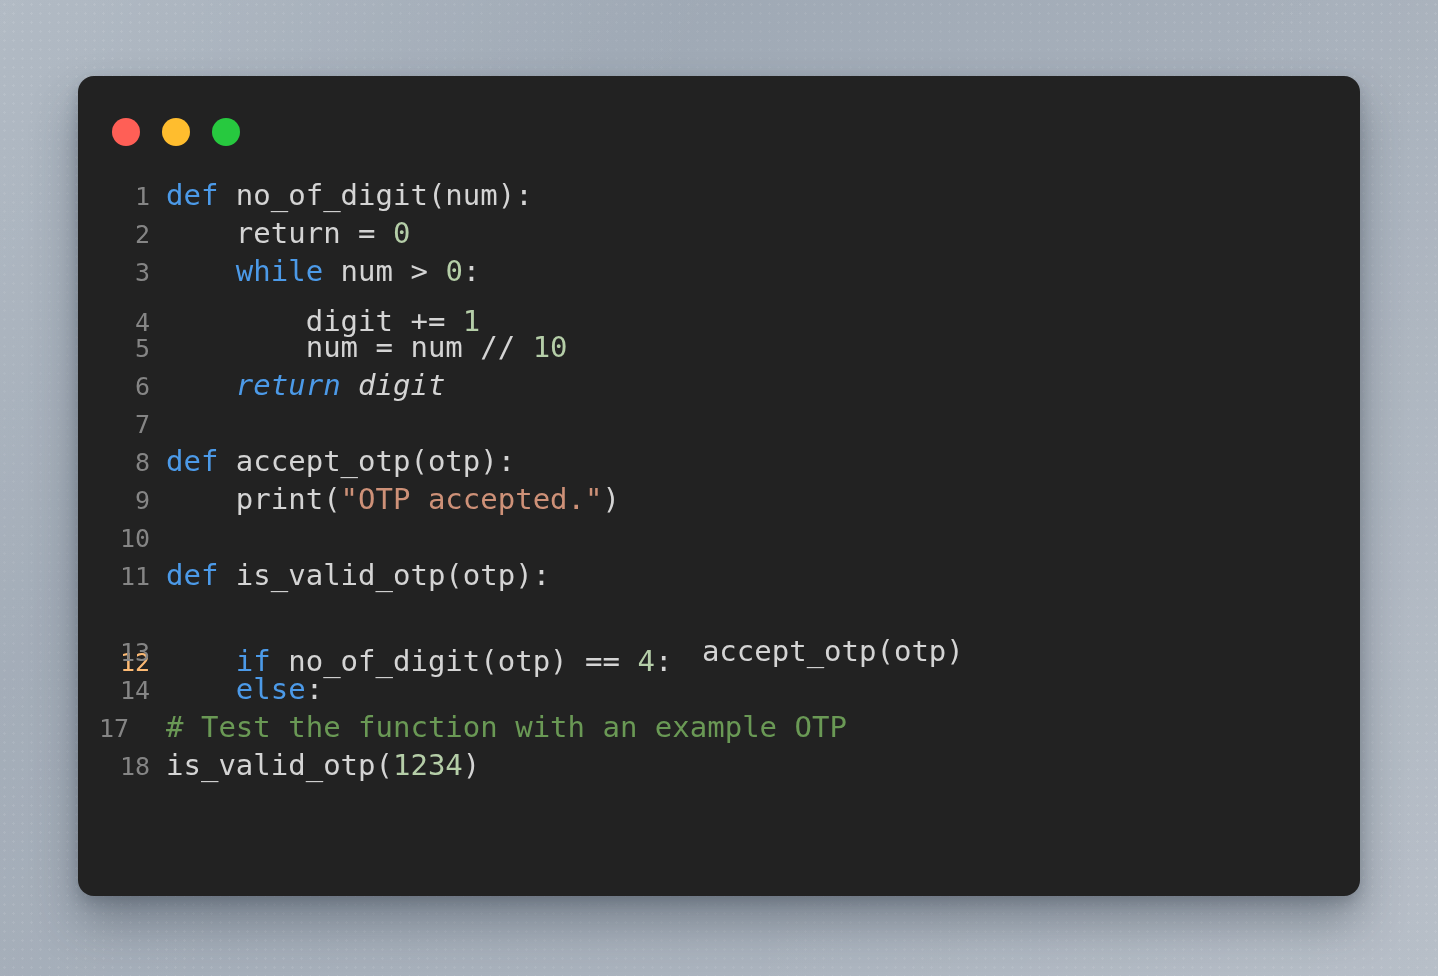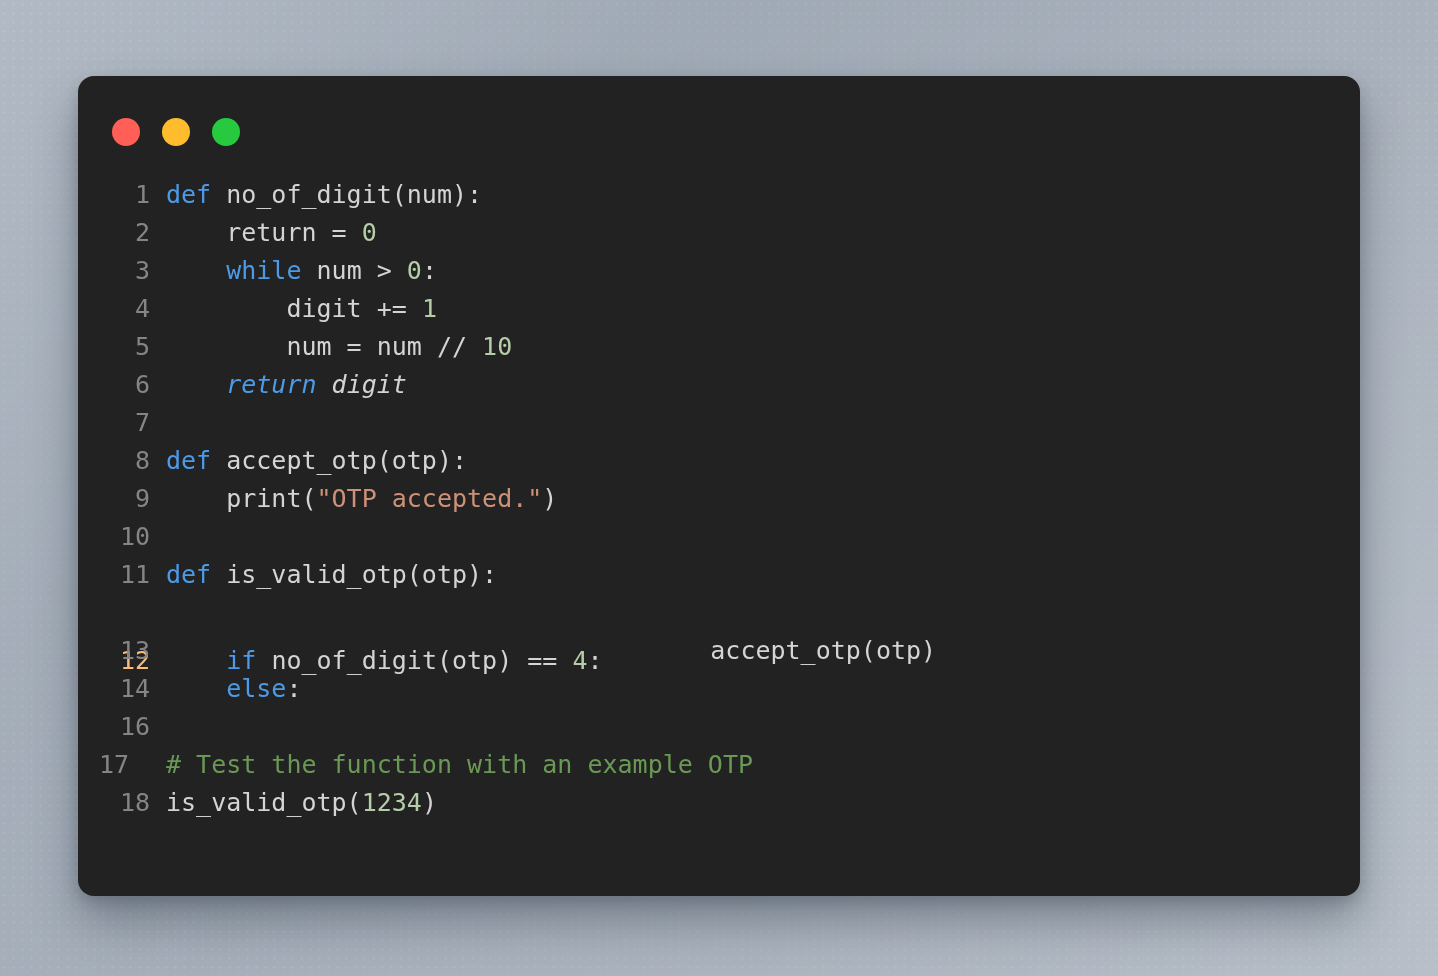--- a/index.html
+++ b/index.html
@@ -94,21 +94,21 @@
     font-size: 25px;
     line-height: 38px;
     -webkit-user-select: none;
     user-select: none;
   }
 
   .linecode {
     flex: 1 1 auto;
     color: #d4d4d4;
     font-family: "DejaVu Sans Mono", monospace;
-    font-size: 25px;
+    font-size: 29px;
     line-height: 38px;
     white-space: pre;
   }
 
   .tok-kw   { color: #4c9ae8; }
   .tok-str  { color: #ce9178; }
   .tok-num  { color: #b5cea8; }
   .tok-com  { color: #6a9955; }
   .tok-def  { color: #d4d4d4; }
 </style>
@@ -124,30 +124,29 @@
     <div class="titlebar">
       <span class="dot" style="background: rgb(255, 95, 86);"></span>
       <span class="dot" style="background: rgb(255, 189, 46);"></span>
       <span class="dot" style="background: rgb(39, 201, 63);"></span>
     </div>
 
     <div class="code-area">
         <div class="code-line"><span class="lineno" style="color: rgb(133, 133, 133);">1</span><span class="linecode" style="color: rgb(212, 212, 212);"><span class="tok-kw">def</span><span class="tok-def"> no_of_digit(num):</span></span></div>
         <div class="code-line"><span class="lineno" style="color: rgb(133, 133, 133);">2</span><span class="linecode" style="color: rgb(212, 212, 212);"><span class="tok-def">    return = </span><span class="tok-num">0</span></span></div>
         <div class="code-line"><span class="lineno" style="color: rgb(133, 133, 133);">3</span><span class="linecode" style="color: rgb(212, 212, 212);"><span class="tok-def">    </span><span class="tok-kw">while</span><span class="tok-def"> num &gt; </span><span class="tok-num">0</span><span class="tok-def">:</span></span></div>
-        <div class="code-line"><span class="lineno" style="color: rgb(133, 133, 133);">4</span><span class="linecode" style="color: rgb(212, 212, 212);"><span class="tok-def">        digit += </span><span class="tok-num">1</span></span></div>
+        <div class="code-line"><span class="lineno" style="color: rgb(133, 133, 133);">4</span><span class="linecode" style="color: rgb(212, 212, 212); margin-top: 12px;"><span class="tok-def">        digit += </span><span class="tok-num">1</span></span></div>
         <div class="code-line"><span class="lineno" style="color: rgb(133, 133, 133);">5</span><span class="linecode" style="color: rgb(212, 212, 212);"><span class="tok-def">        num = num // </span><span class="tok-num">10</span></span></div>
         <div class="code-line"><span class="lineno" style="color: rgb(133, 133, 133);">6</span><span class="linecode" style="color: rgb(212, 212, 212); font-style: italic;"><span class="tok-def">    </span><span class="tok-kw">return</span><span class="tok-def"> digit</span></span></div>
         <div class="code-line"><span class="lineno" style="color: rgb(133, 133, 133);">7</span><span class="linecode" style="color: rgb(212, 212, 212);">​</span></div>
         <div class="code-line"><span class="lineno" style="color: rgb(133, 133, 133);">8</span><span class="linecode" style="color: rgb(212, 212, 212);"><span class="tok-kw">def</span><span class="tok-def"> accept_otp(otp):</span></span></div>
         <div class="code-line"><span class="lineno" style="color: rgb(133, 133, 133);">9</span><span class="linecode" style="color: rgb(212, 212, 212);"><span class="tok-def">    print(</span><span class="tok-str">"OTP accepted."</span><span class="tok-def">)</span></span></div>
         <div class="code-line"><span class="lineno" style="color: rgb(133, 133, 133);">10</span><span class="linecode" style="color: rgb(212, 212, 212);">​</span></div>
         <div class="code-line"><span class="lineno" style="color: rgb(133, 133, 133);">11</span><span class="linecode" style="color: rgb(212, 212, 212);"><span class="tok-kw">def</span><span class="tok-def"> is_valid_otp(otp):</span></span></div>
         <div class="code-line"><span class="lineno" style="color: #fdba74;">12</span><span class="linecode" style="color: rgb(212, 212, 212); margin-top: 48px;"><span class="tok-def">    </span><span class="tok-kw">if</span><span class="tok-def"> no_of_digit(otp) == </span><span class="tok-num">4</span><span class="tok-def">:</span></span></div>
         <div class="code-line"><span class="lineno" style="color: rgb(133, 133, 133);">13</span><span class="linecode" style="color: rgb(212, 212, 212); text-align: center;"><span class="tok-def">        accept_otp(otp)</span></span></div>
         <div class="code-line"><span class="lineno" style="color: rgb(133, 133, 133);">14</span><span class="linecode" style="color: rgb(212, 212, 212);"><span class="tok-def">    </span><span class="tok-kw">else</span><span class="tok-def">:</span></span></div>
-        <div class="code-line"><span class="lineno" style="color: rgb(133, 133, 133);">16</span><span class="linecode" style="color: rgb(212, 212, 212);">​</span></div>
         <div class="code-line"><span class="lineno" style="color: rgb(133, 133, 133); text-align: center;">17</span><span class="linecode" style="color: rgb(212, 212, 212);"><span class="tok-com"># Test the function with an example OTP</span></span></div>
         <div class="code-line"><span class="lineno" style="color: rgb(133, 133, 133);">18</span><span class="linecode" style="color: rgb(212, 212, 212);"><span class="tok-def">is_valid_otp(</span><span class="tok-num">1234</span><span class="tok-def">)</span></span></div>
       </div>
 
   </div>
 </div>
 
 </body></html>

